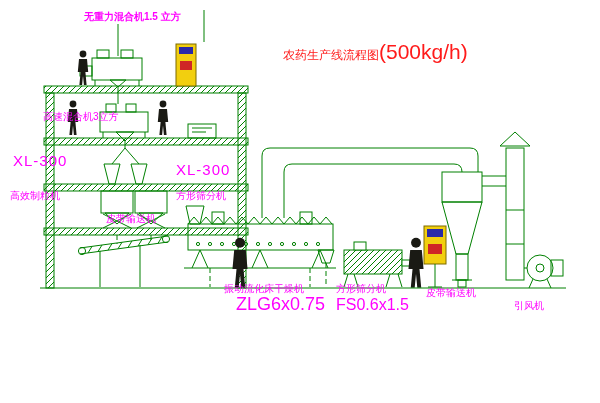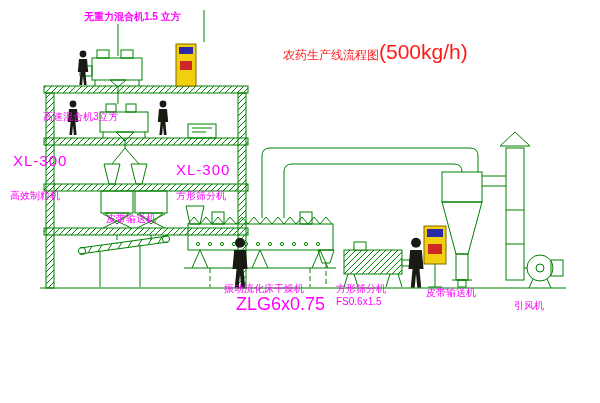--- a/index.html
+++ b/index.html
@@ -23,21 +23,21 @@
   .lbl-gravity-mixer{left:84px;top:11px;font-weight:bold;}
   .lbl-high-speed{left:43px;top:111px;}
   .lbl-xl300-left{left:13px;top:153px;font-size:15px;letter-spacing:1px;}
   .lbl-granulator-left{left:10px;top:190px;}
   .lbl-xl300-right{left:176px;top:162px;font-size:15px;letter-spacing:1px;}
   .lbl-granulator-right{left:176px;top:190px;}
   .lbl-conveyor{left:106px;top:213px;}
   .lbl-dryer{left:224px;top:283px;text-align:right;}
   .lbl-dryer-model{left:236px;top:295px;font-size:18px;}
   .lbl-sieve{left:336px;top:284px;font-family:Liberation Mono, monospace;}
-  .lbl-sieve-model{left:336px;top:296px;font-size:10px;}
+  .lbl-sieve-model{left:336px;top:296px;font-size:16px;}
   .lbl-cyclone{left:426px;top:287px;}
   .lbl-fan{left:514px;top:300px;}
   .title{
     position:absolute;left:283px;top:40px;color:var(--title-red,#ff0000);
     white-space:nowrap;
   }
   .title-main{font-size:12px;margin-top:8px;}
   .title-cap{font-size:21px;}
 </style>
 </head>

